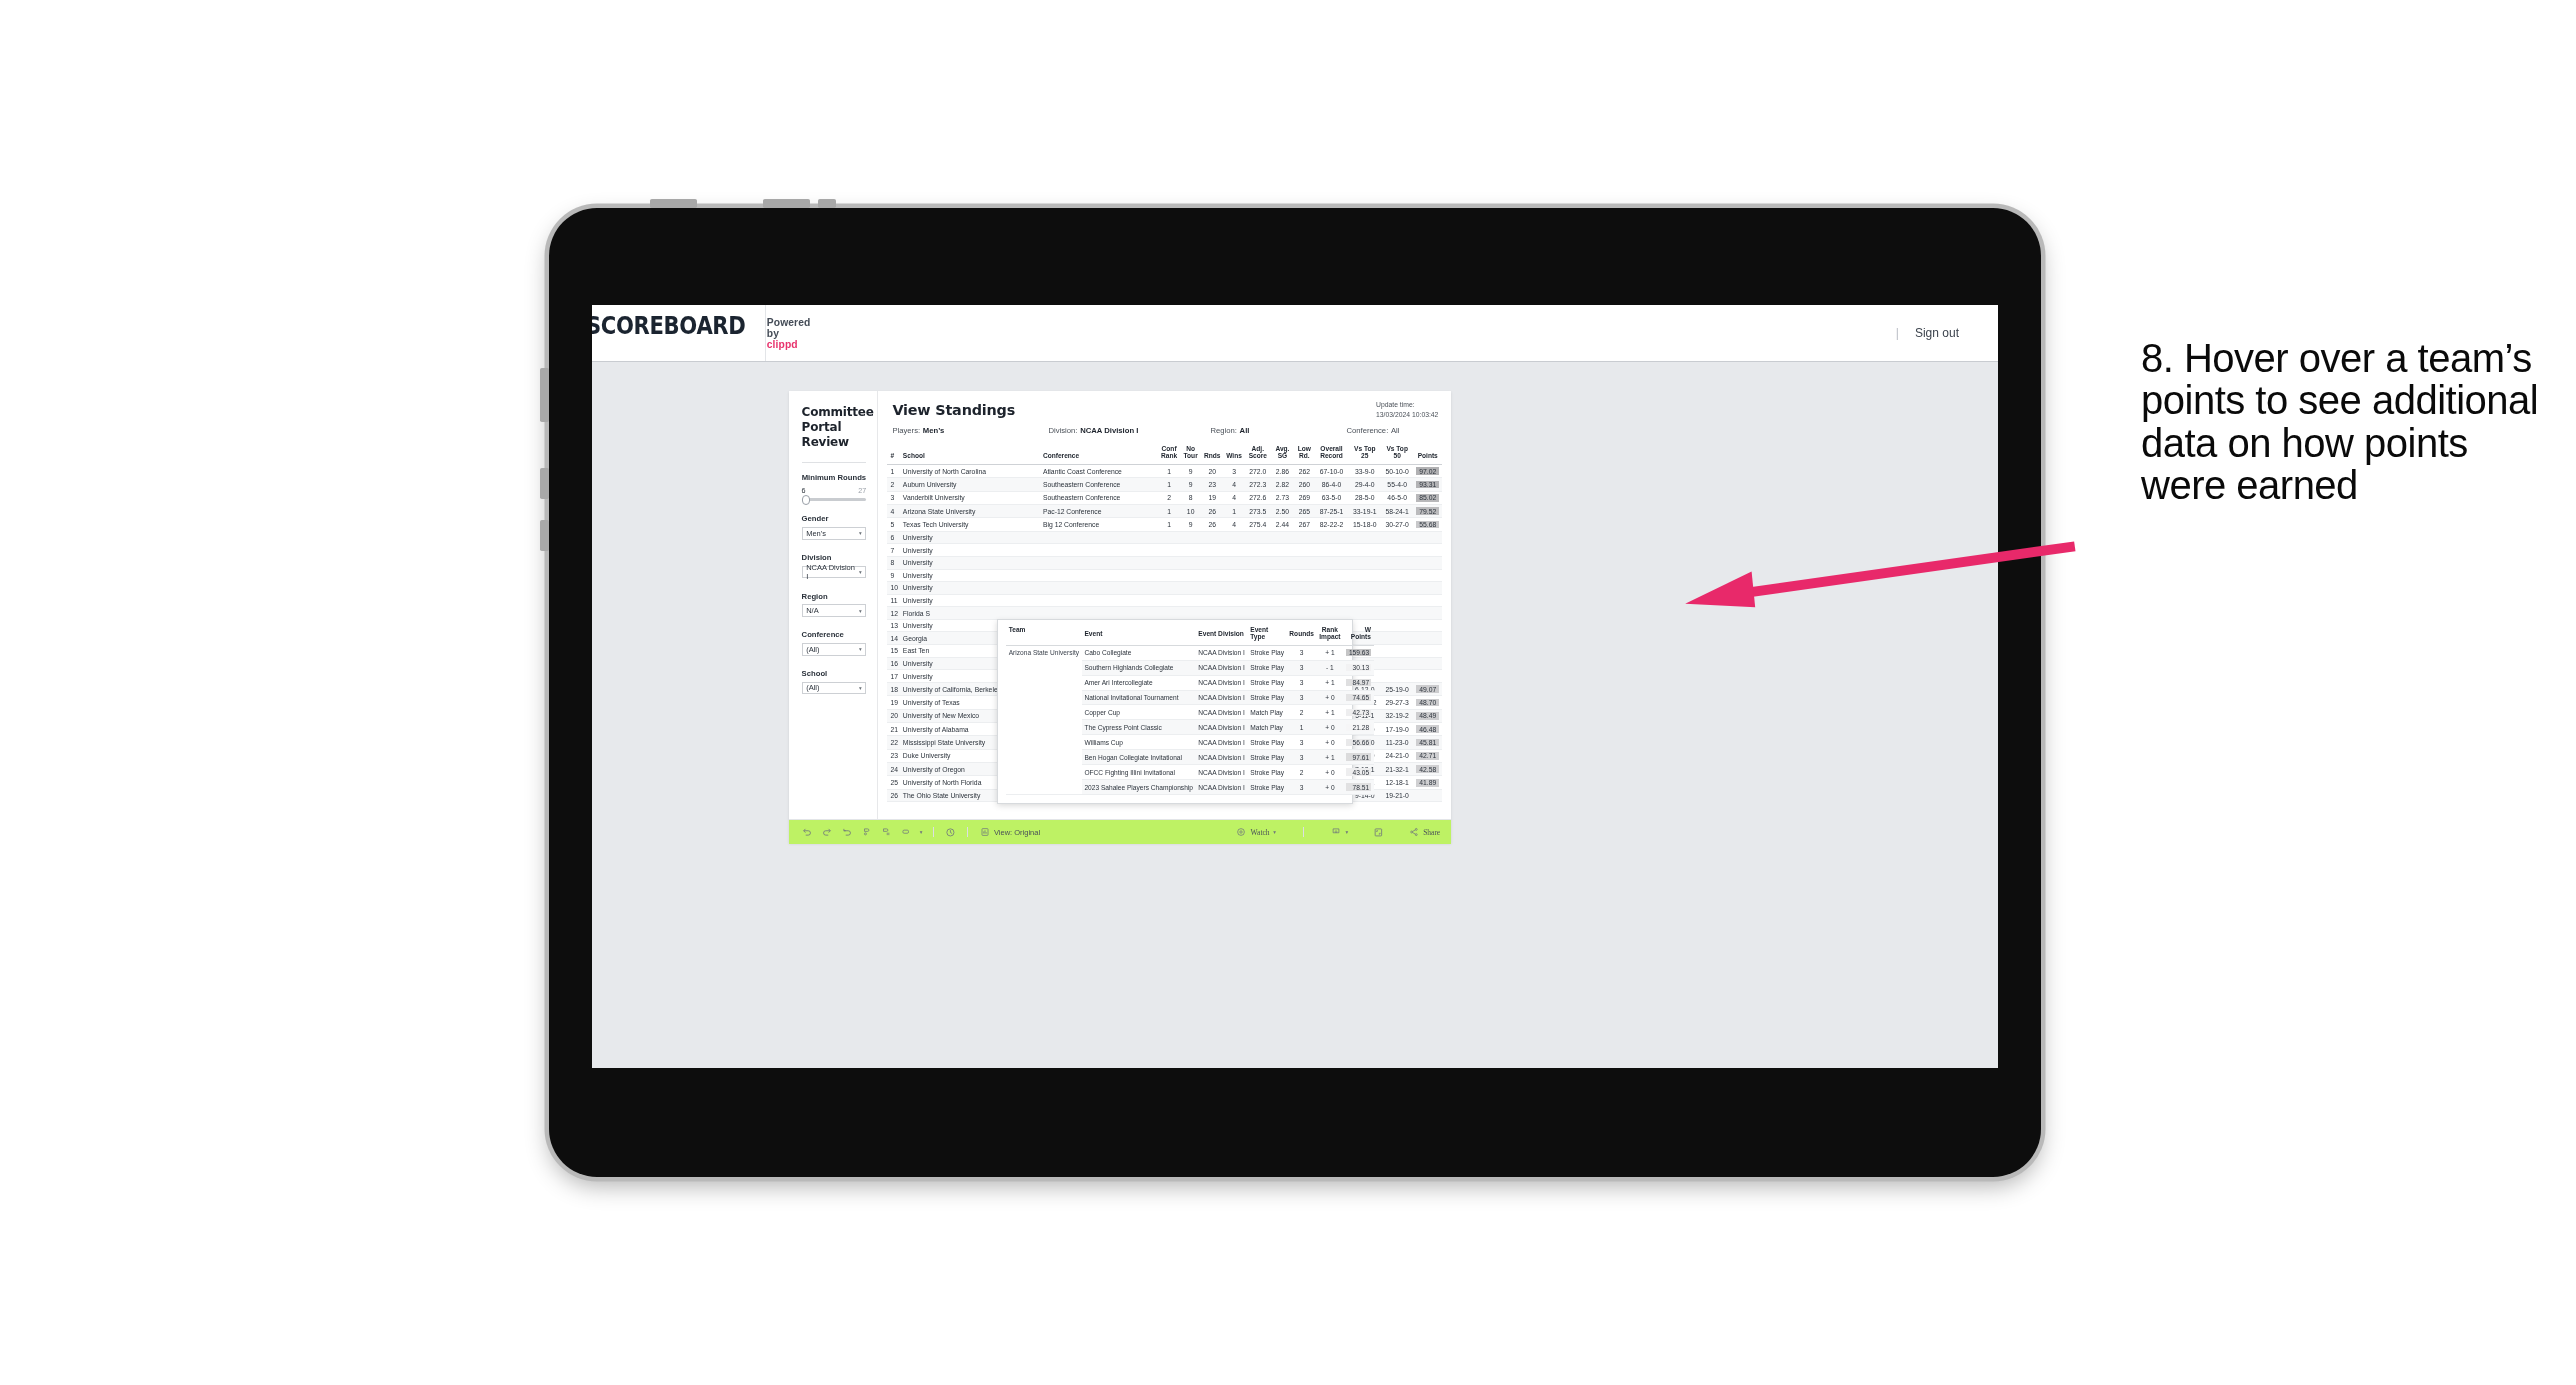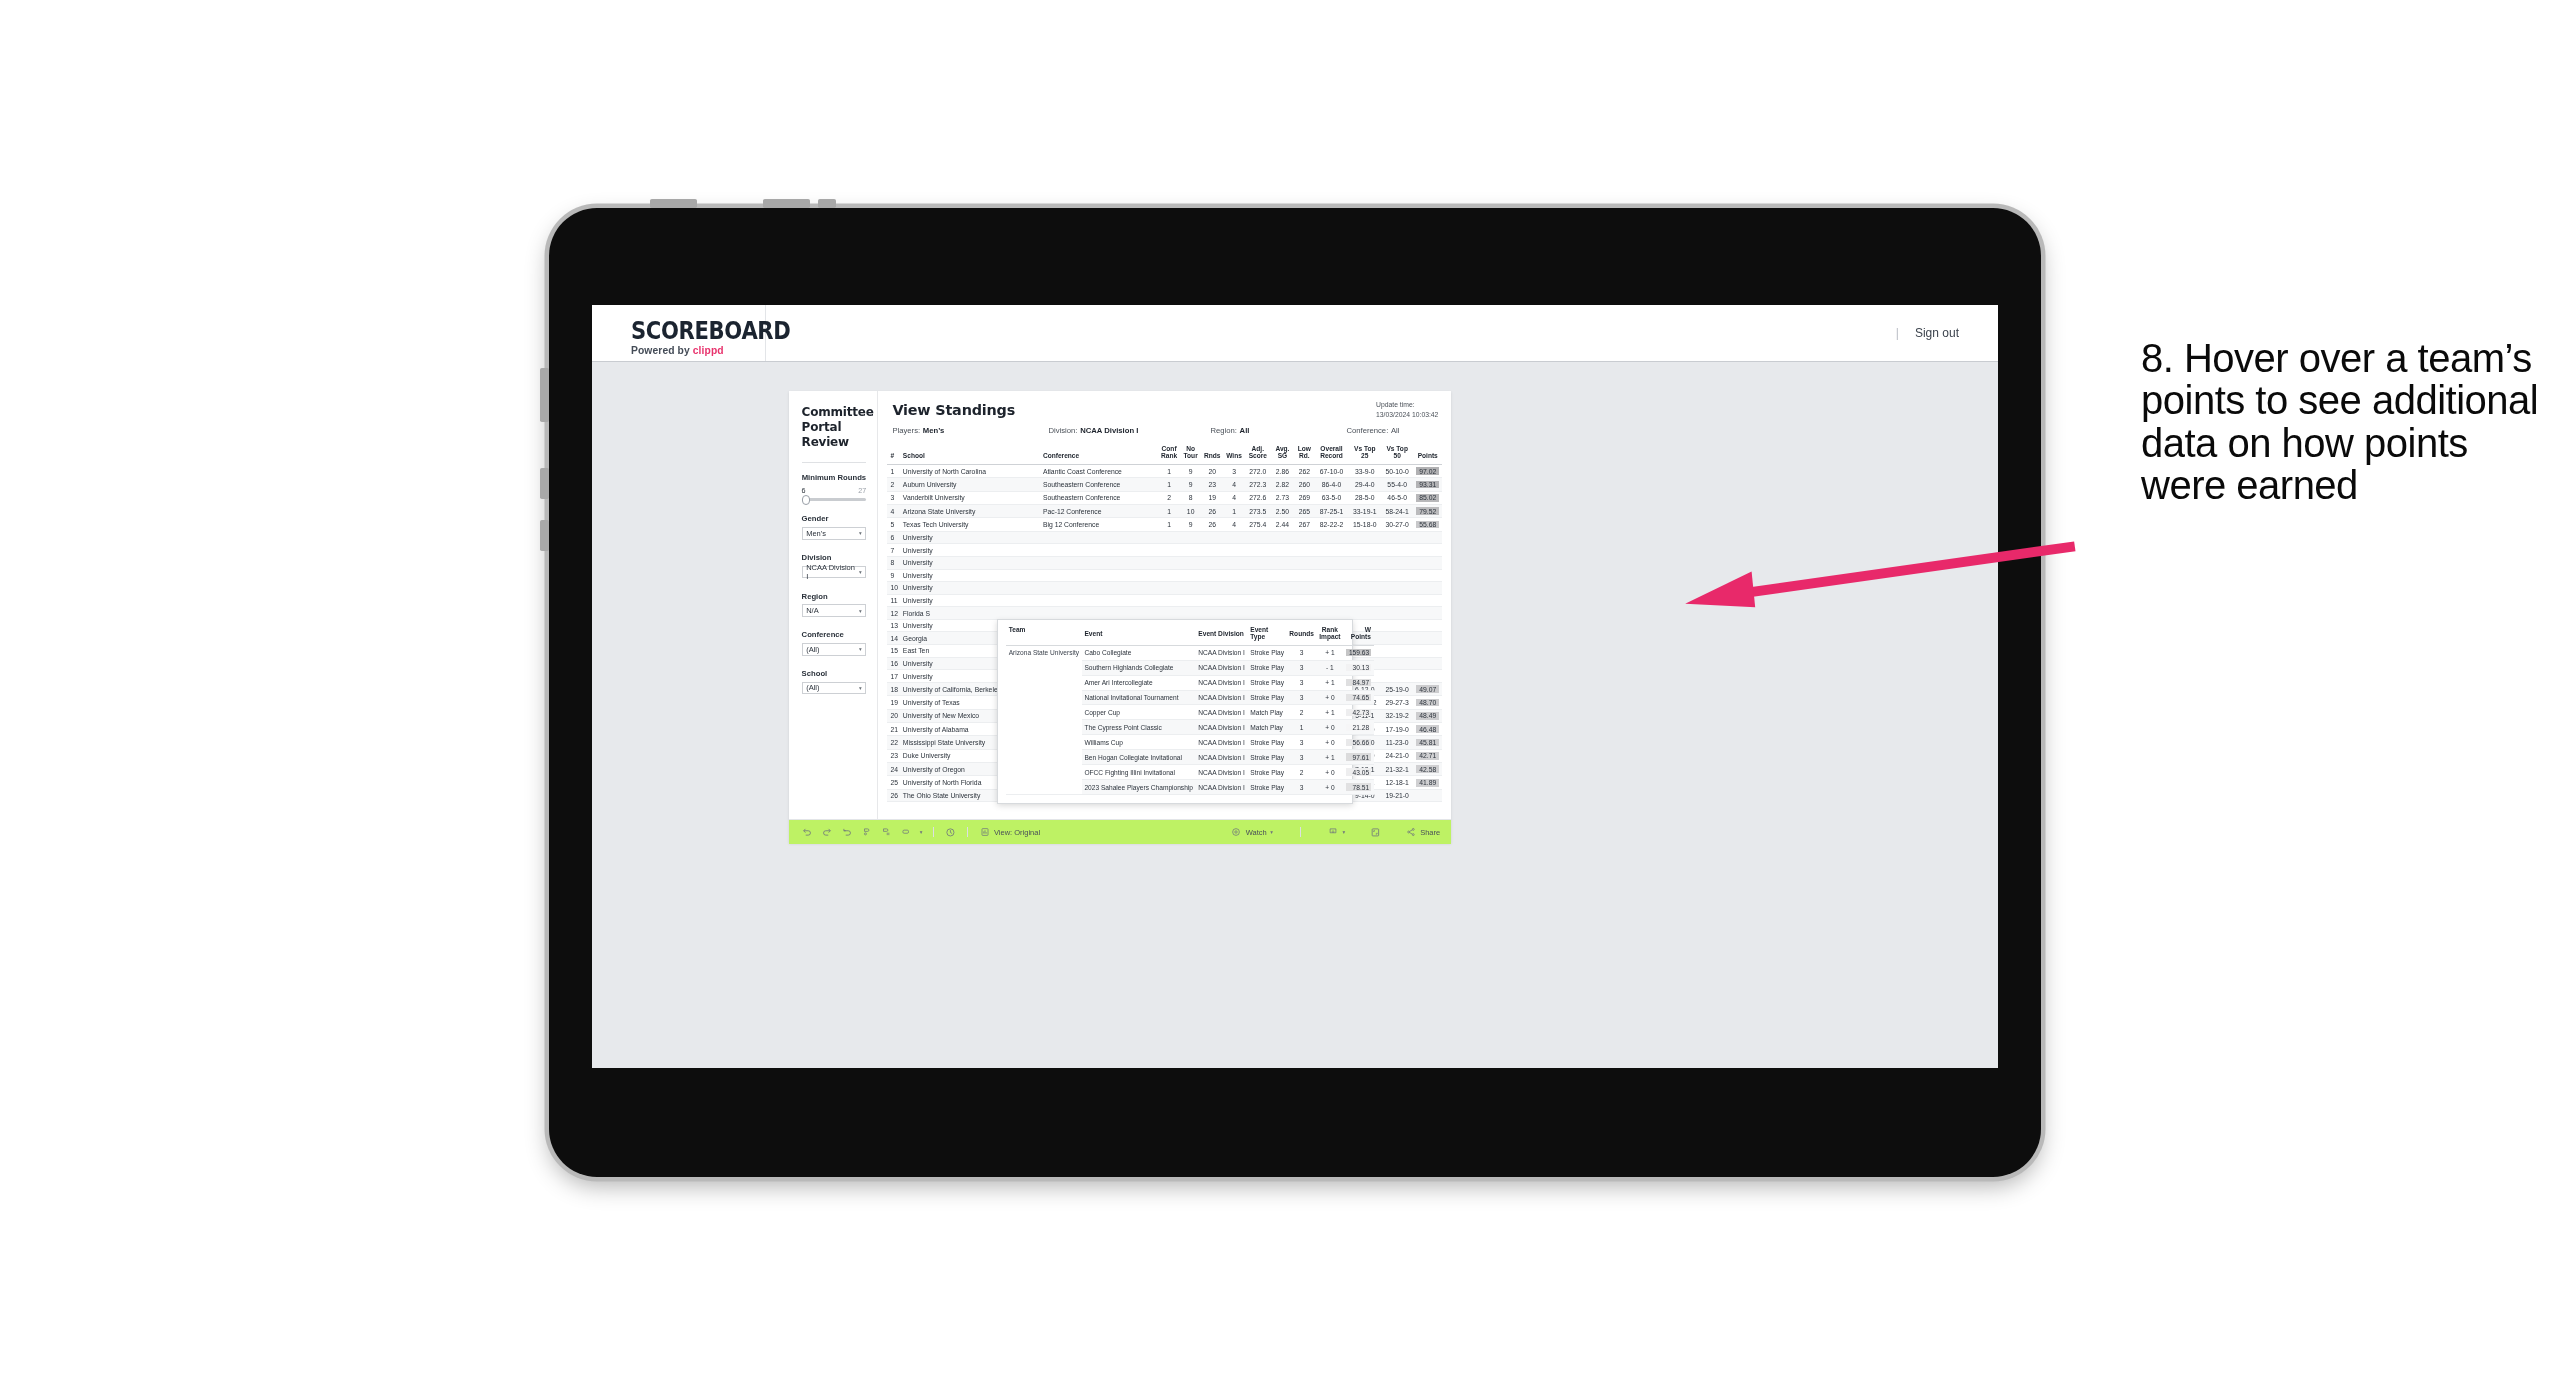--- a/index.html
+++ b/index.html
@@ -44,21 +44,21 @@
     height: 57px;
     background: #ffffff;
     display: flex;
     align-items: stretch;
     border-bottom: 1.8px solid #c9ccd1;
     position: relative;
   }
   #logo-block {
     width: 174px;
     padding: 9px 0 0 39px;
-    display: flex; flex-direction: column; justify-content: center;
+    display: flex; flex-direction: row; justify-content: center;
     border-right: 0.9px solid #e3e5e8;
   }
   #logo-word {
     font-family: "DejaVu Sans", sans-serif;
     font-weight: 700;
     font-size: 24px;
     letter-spacing: -0.4px;
     color: #1b2430;
     transform: scaleX(0.88);
     transform-origin: left center;
@@ -277,21 +277,21 @@
     font-size: 7.5px; color: #4a5058;
   }
   .tb-icon {
     width: 11.7px; height: 11.7px;
     display: flex; align-items: center; justify-content: center;
     color: #6f757c; cursor: pointer;
   }
   .tb-icon svg { display: block; }
   .tb-sep { width: 0.9px; height: 10.8px; background: #dcdfe3; margin: 0 2.7px; }
   .tb-label { display: flex; align-items: center; gap: 3.6px; cursor: pointer; }
-  #tb-right { margin-left: auto; display: flex; align-items: center; gap: 24px; }
+  #tb-right { margin-left: auto; display: flex; align-items: center; gap: 24px; font-family: Liberation Serif, serif; }
   .tb-caret { font-size: 5.4px; color: #6f757c; }
 
   
   #annotation {
     position: absolute;
     left: 2141px; top: 337px;
     width: 422px;
     font-size: 40px;
     line-height: 1.06;
     color: #0a0a0a;

